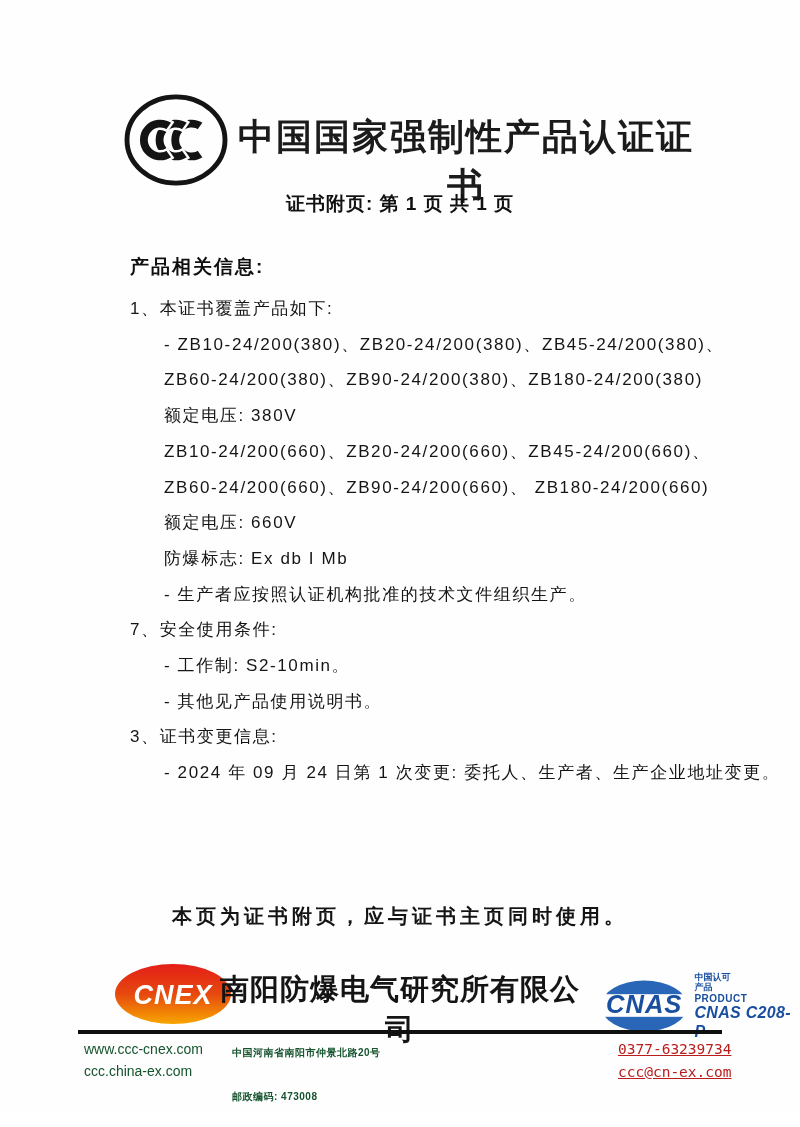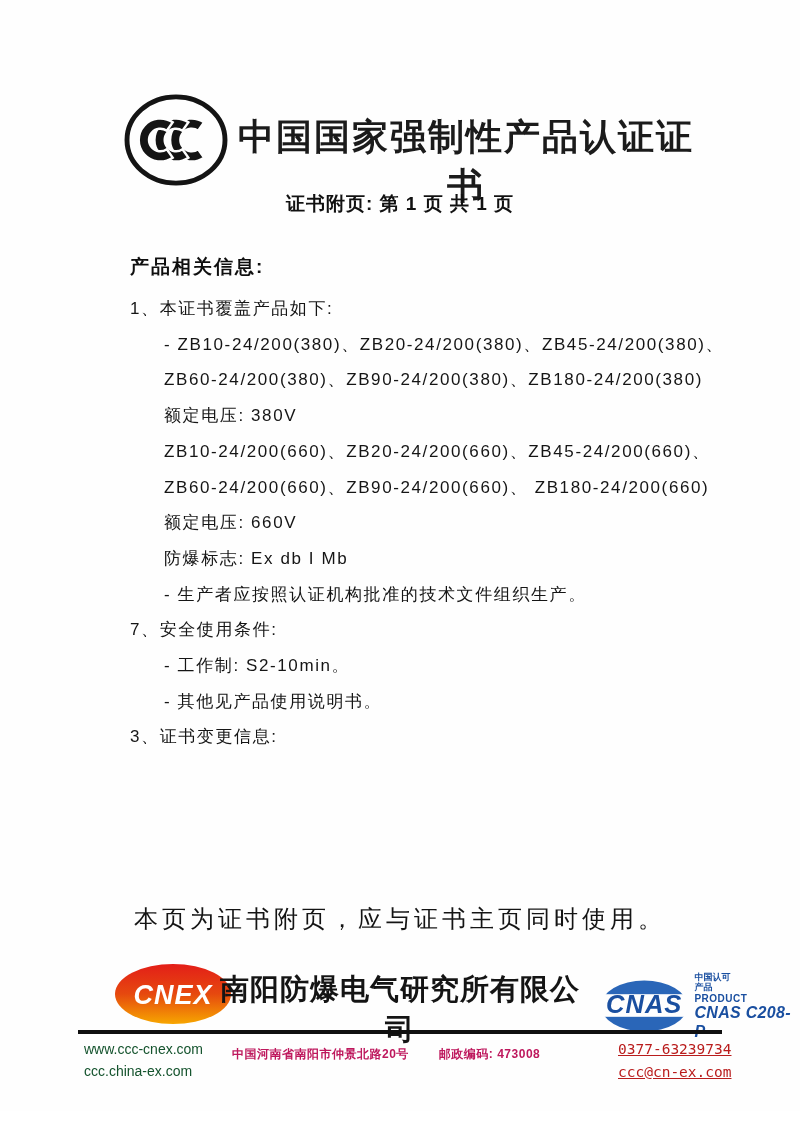--- a/index.html
+++ b/index.html
@@ -20,42 +20,42 @@
   
   .body-block { position:absolute; left:0; top:254px; width:800px; }
   .section-heading { margin-left:130px; font-size:19px; font-weight:bold;
                      letter-spacing:2px; margin-bottom:11px; color:#0f0f0f; }
   .line { font-size:17px; line-height:35.7px; letter-spacing:1.6px; color:#151515; }
   .l1 { margin-left:130px; }
   .l2 { margin-left:164px; }
 
   
   .notice { position:absolute; left:0; top:903px; width:800px; text-align:center;
-            font-size:24px; letter-spacing:4px; font-weight:400; color:#141414; }
+            font-size:20px; letter-spacing:4px; font-weight:700; color:#141414; }
 
   
   .org-row { position:absolute; left:0; top:960px; width:800px; height:68px; }
   .cnex-logo { position:absolute; left:112px; top:2px; }
   .company-name { position:absolute; left:212px; top:10px; width:376px; text-align:center;
                   font-size:29px; font-weight:bold; letter-spacing:1px; color:#141414; }
   .cnas-logo { position:absolute; left:598px; top:12px; display:flex; align-items:center; }
   .cnas-side { margin-left:4px; color:#1a4fa0; line-height:1.15; }
   .cnas-side .cn1 { font-size:9px; font-weight:bold; }
   .cnas-side .cn2 { font-size:9px; font-weight:bold; }
   .cnas-side .en1 { font-size:10px; font-weight:bold; letter-spacing:0.5px; }
   .cnas-side .en2 { font-size:16px; font-weight:bold; letter-spacing:0.3px;font-style:italic; }
 
   
   .divider { position:absolute; left:78px; top:1030px; width:644px; height:4px; background:#101010; }
   .contact-row { position:absolute; left:0; top:1038px; width:800px; }
   .contact-left { position:absolute; left:84px; top:0;
                   font-family:Liberation Sans, sans-serif;
                   font-size:14px; line-height:22px; color:#14532d; }
   .contact-center { position:absolute; left:232px; top:8px; width:380px; display:flex; gap:30px;
-                    font-size:12px; font-weight:bold; letter-spacing:0.5px; white-space:nowrap; color:#be185d; }
+                    font-size:10px; font-weight:bold; letter-spacing:0.5px; white-space:nowrap; color:#14532d;flex-direction:column; }
   .contact-right { position:absolute; left:618px; top:0;
                    font-family:"DejaVu Sans Mono","Liberation Mono",monospace;
                    font-size:14.5px; line-height:23px; color:#b91c1c;text-decoration:underline; }
 </style>
 </head>
 <body>
 
 <div class="page">
 
   <svg class="ccc-logo" viewBox="0 0 112 100" xmlns="http://www.w3.org/2000/svg">
@@ -81,20 +81,21 @@
     <div class="line l2">额定电压: 380V</div>
     <div class="line l2">ZB10-24/200(660)、ZB20-24/200(660)、ZB45-24/200(660)、</div>
     <div class="line l2">ZB60-24/200(660)、ZB90-24/200(660)、 ZB180-24/200(660)</div>
     <div class="line l2">额定电压: 660V</div>
     <div class="line l2">防爆标志: Ex db I Mb</div>
     <div class="line l2">- 生产者应按照认证机构批准的技术文件组织生产。</div>
     <div class="line l1">7、安全使用条件:</div>
     <div class="line l2">- 工作制: S2-10min。</div>
     <div class="line l2">- 其他见产品使用说明书。</div>
     <div class="line l1">3、证书变更信息:</div>
+    <div class="line l2">- 2024 年 09 月 24 日第 1 次变更: 委托人、生产者、生产企业地址变更。</div>
   </div>
 
   <div class="notice">本页为证书附页，应与证书主页同时使用。</div>
 
   <div class="org-row">
 
     <svg class="cnex-logo" width="122" height="64" viewBox="0 0 122 64" xmlns="http://www.w3.org/2000/svg">
       <defs>
         <linearGradient id="cnexGrad" x1="0" y1="0" x2="0" y2="1">
           <stop offset="0" stop-color="#e31e18"></stop>

